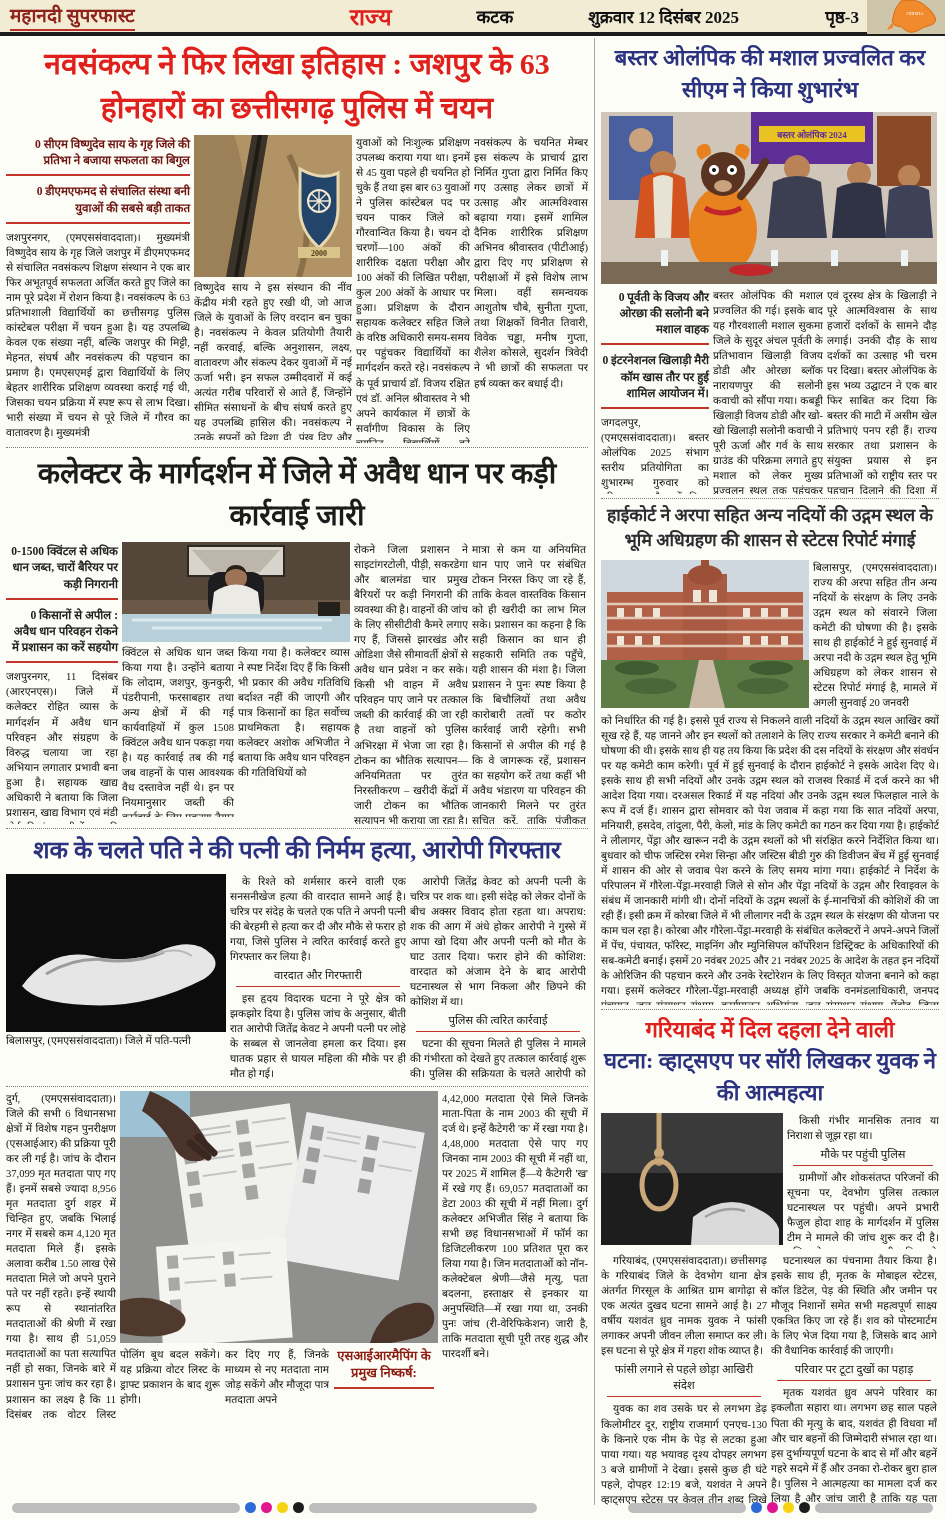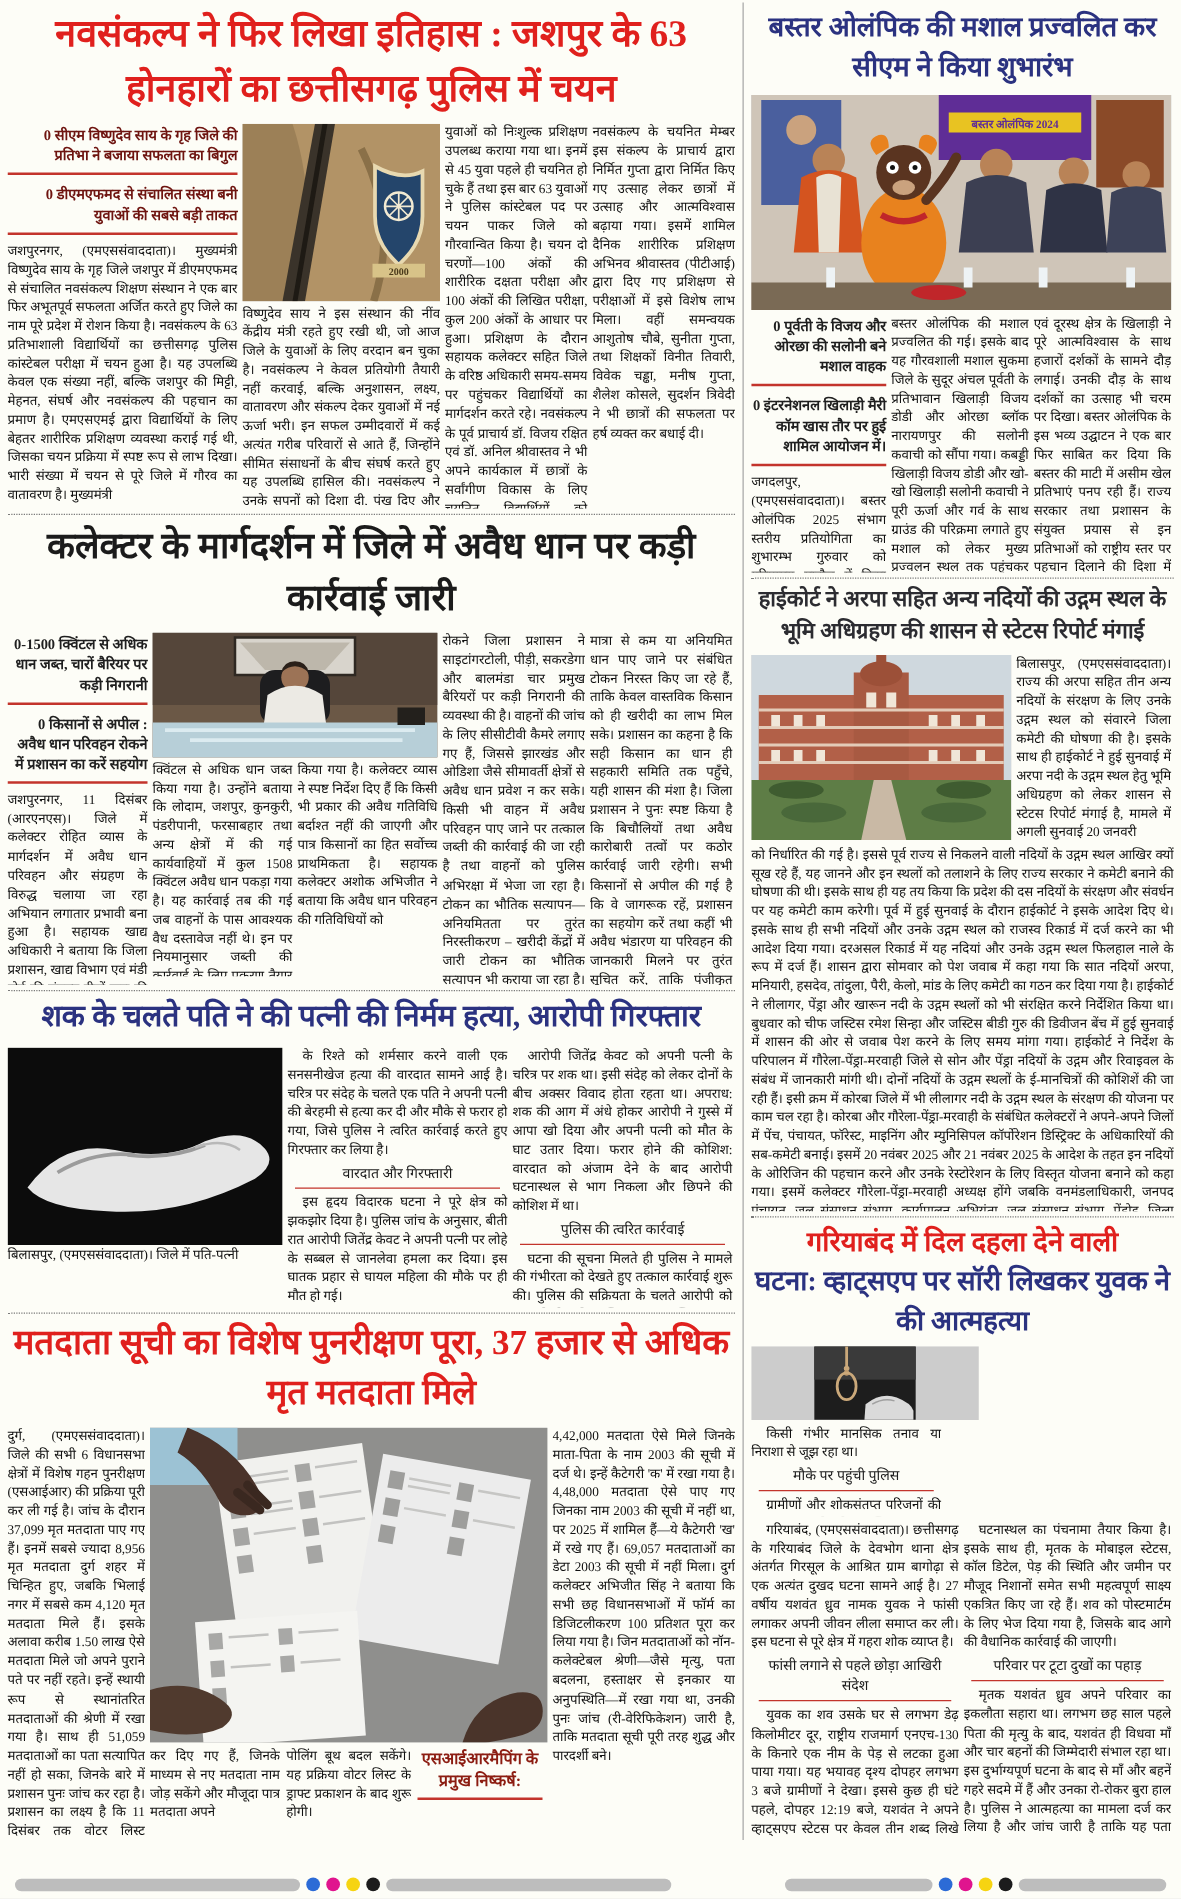--- a/index.html
+++ b/index.html
@@ -44,20 +44,34 @@
             padding:0 12px;box-sizing:border-box;}
   .reggroup{display:flex;align-items:center;gap:5px;}
   .regbar{height:10px;background:#bdbdbd;border-radius:6px;}
   .dot{width:11px;height:11px;border-radius:50%;}
 </style>
 </head>
 <body>
 
 <div class="page">
 
+  <header class="masthead">
+    <span class="m-paper">महानदी सुपरफास्ट</span>
+    <span class="m-section">राज्य</span>
+    <span class="m-city">कटक</span>
+    <span class="m-date">शुक्रवार 12 दिसंबर 2025</span>
+    <span class="m-page">पृष्ठ-3</span>
+    <span class="m-map">
+      <svg width="70" height="34" viewBox="0 0 70 34">
+        <path d="M30,2 q14,-3 22,3 q9,6 12,13 q2,6 -4,8 q-8,2 -14,6 q-7,3 -12,-1 q-3,-4 -8,-4 q-6,-1 -4,-8 q1,-6 3,-10 z" fill="#f08a2d" stroke="#d96b12" stroke-width="1"></path>
+        <path d="M22,24 q-4,2 -6,7 l6,-2 z" fill="#f08a2d"></path>
+        <text x="44" y="16" font-size="4.5" fill="#fff" text-anchor="middle">ODISHA</text>
+      </svg>
+    </span>
+  </header>
 
   <div class="page-body">
 
     <div class="col-left">
 
       <section>
         <div class="headline h-red" style="font-size:30px;">नवसंकल्प ने फिर लिखा इतिहास : जशपुर के 63 होनहारों का छत्तीसगढ़ पुलिस में चयन</div>
         <div class="cols" style="height:308px;">
           <div style="width:184px;">
             <div class="bullet">0 सीएम विष्णुदेव साय के गृह जिले की प्रतिभा ने बजाया सफलता का बिगुल</div>
@@ -141,21 +155,20 @@
             <p>आरोपी जितेंद्र केवट को अपनी पत्नी के चरित्र पर शक था। इसी संदेह को लेकर दोनों के बीच अक्सर विवाद होता रहता था। अपराध: शक की आग में अंधे होकर आरोपी ने गुस्से में आपा खो दिया और अपनी पत्नी को मौत के घाट उतार दिया। फरार होने की कोशिश: वारदात को अंजाम देने के बाद आरोपी घटनास्थल से भाग निकला और छिपने की कोशिश में था।</p>
             <div class="inset-sub">पुलिस की त्वरित कार्रवाई</div>
             <p>घटना की सूचना मिलते ही पुलिस ने मामले की गंभीरता को देखते हुए तत्काल कार्रवाई शुरू की। पुलिस की सक्रियता के चलते आरोपी को 24 घंटे के भीतर गिरफ्तार कर लिया गया। फिलहाल आरोपी जितेंद्र केवट को पुलिस अभिरक्षा में रखा गया है और उससे घटना के संबंध में आगे की पूछताछ की जा रही है।</p>
           </div>
         </div>
       </section>
 
       <div class="hdiv"></div>
 
       <section>
-        <div class="headline h-red" style="font-size:28px;">मतदाता सूची का विशेष पुनरीक्षण पूरा, 37 हजार से अधिक मृत मतदाता मिले</div>
         <div class="cols" style="height:330px;">
           <div class="bt" style="width:110px;">दुर्ग, (एमएससंवाददाता)। जिले की सभी 6 विधानसभा क्षेत्रों में विशेष गहन पुनरीक्षण (एसआईआर) की प्रक्रिया पूरी कर ली गई है। जांच के दौरान 37,099 मृत मतदाता पाए गए हैं। इनमें सबसे ज्यादा 8,956 मृत मतदाता दुर्ग शहर में चिन्हित हुए, जबकि भिलाई नगर में सबसे कम 4,120 मृत मतदाता मिले हैं। इसके अलावा करीब 1.50 लाख ऐसे मतदाता मिले जो अपने पुराने पते पर नहीं रहते। इन्हें स्थायी रूप से स्थानांतरित मतदाताओं की श्रेणी में रखा गया है। साथ ही 51,059 मतदाताओं का पता सत्यापित नहीं हो सका, जिनके बारे में प्रशासन पुनः जांच कर रहा है। प्रशासन का लक्ष्य है कि 11 दिसंबर तक वोटर लिस्ट अपडेट करने का पूरा काम तय मानकों के अनुसार पूरा कर लिया जाए। इसके लिए जिले के 1397 बीएलओ को फॉर्म-6 वितरित</div>
           <div style="width:318px;">
             <svg class="photo" width="318" height="252" viewBox="0 0 318 252">
               <rect width="318" height="252" fill="#8f8f8d"></rect>
               <g transform="rotate(-8 120 90)">
                 <rect x="60" y="20" width="120" height="150" fill="#f1f1ee"></rect>
                 <g fill="#a5a5a3">
                   <rect x="68" y="30" width="12" height="14"></rect>
                     <rect x="68" y="52" width="12" height="14"></rect>
@@ -191,22 +204,22 @@
                 </g>
                 <path d="M66,164 h32 M66,188 h32 M122,164 h32 M122,188 h32" stroke="#c2c2c0" stroke-width="2"></path>
               </g>
               <rect x="0" y="0" width="70" height="46" fill="#9cc2d4"></rect>
               <path d="M30,0 q40,16 58,52 q6,14 -8,18 q-16,2 -24,-10 q-14,-28 -34,-40 z" fill="#4a332a"></path>
               <path d="M70,52 l18,14 M78,46 l16,16" stroke="#3a2820" stroke-width="7" stroke-linecap="round"></path>
               <path d="M0,210 q34,-10 60,10 q12,10 -2,20 q-22,10 -58,2 z" fill="#503a2e"></path>
               <path d="M250,252 q10,-34 44,-40 q18,-2 20,12 q2,16 -16,22 q-24,6 -30,6 z" fill="#4a342a"></path>
             </svg>
             <div style="display:flex;gap:5px;margin-top:4px;height:64px;overflow:hidden;">
+              <div class="bt" style="width:100px;">पोलिंग बूथ बदल सकेंगे। यह प्रक्रिया वोटर लिस्ट के ड्राफ्ट प्रकाशन के बाद शुरू होगी।</div>
               <div class="bt" style="width:104px;">कर दिए गए हैं, जिनके माध्यम से नए मतदाता नाम जोड़ सकेंगे और मौजूदा पात्र मतदाता अपने</div>
-              <div class="bt" style="width:100px;">पोलिंग बूथ बदल सकेंगे। यह प्रक्रिया वोटर लिस्ट के ड्राफ्ट प्रकाशन के बाद शुरू होगी।</div>
               <div class="sir-label" style="width:100px;">एसआईआरमैपिंग के प्रमुख निष्कर्ष:</div>
             </div>
           </div>
           <div class="bt" style="width:146px;">4,42,000 मतदाता ऐसे मिले जिनके माता-पिता के नाम 2003 की सूची में दर्ज थे। इन्हें कैटेगरी 'क' में रखा गया है। 4,48,000 मतदाता ऐसे पाए गए जिनका नाम 2003 की सूची में नहीं था, पर 2025 में शामिल हैं—ये कैटेगरी 'ख' में रखे गए हैं। 69,057 मतदाताओं का डेटा 2003 की सूची में नहीं मिला। दुर्ग कलेक्टर अभिजीत सिंह ने बताया कि सभी छह विधानसभाओं में फॉर्म का डिजिटलीकरण 100 प्रतिशत पूरा कर लिया गया है। जिन मतदाताओं को नॉन-कलेक्टेबल श्रेणी—जैसे मृत्यु, पता बदलना, हस्ताक्षर से इनकार या अनुपस्थिति—में रखा गया था, उनकी पुनः जांच (री-वेरिफिकेशन) जारी है, ताकि मतदाता सूची पूरी तरह शुद्ध और पारदर्शी बने।</div>
         </div>
       </section>
     </div>
 
     <div class="v-divider"></div>
 
@@ -299,21 +312,21 @@
         <div class="bt" style="height:292px;margin-top:3px;">को निर्धारित की गई है। इससे पूर्व राज्य से निकलने वाली नदियों के उद्गम स्थल आखिर क्यों सूख रहे हैं, यह जानने और इन स्थलों को तलाशने के लिए राज्य सरकार ने कमेटी बनाने की घोषणा की थी। इसके साथ ही यह तय किया कि प्रदेश की दस नदियों के संरक्षण और संवर्धन पर यह कमेटी काम करेगी। पूर्व में हुई सुनवाई के दौरान हाईकोर्ट ने इसके आदेश दिए थे। इसके साथ ही सभी नदियों और उनके उद्गम स्थल को राजस्व रिकार्ड में दर्ज करने का भी आदेश दिया गया। दरअसल रिकार्ड में यह नदियां और उनके उद्गम स्थल फिलहाल नाले के रूप में दर्ज हैं। शासन द्वारा सोमवार को पेश जवाब में कहा गया कि सात नदियों अरपा, मनियारी, हसदेव, तांदुला, पैरी, केलो, मांड के लिए कमेटी का गठन कर दिया गया है। हाईकोर्ट ने लीलागर, पेंड्रा और खारून नदी के उद्गम स्थलों को भी संरक्षित करने निर्देशित किया था। बुधवार को चीफ जस्टिस रमेश सिन्हा और जस्टिस बीडी गुरु की डिवीजन बेंच में हुई सुनवाई में शासन की ओर से जवाब पेश करने के लिए समय मांगा गया। हाईकोर्ट ने निर्देश के परिपालन में गौरेला-पेंड्रा-मरवाही जिले से सोन और पेंड्रा नदियों के उद्गम और रिवाइवल के संबंध में जानकारी मांगी थी। दोनों नदियों के उद्गम स्थलों के ई-मानचित्रों की कोशिशें की जा रही हैं। इसी क्रम में कोरबा जिले में भी लीलागर नदी के उद्गम स्थल के संरक्षण की योजना पर काम चल रहा है। कोरबा और गौरेला-पेंड्रा-मरवाही के संबंधित कलेक्टरों ने अपने-अपने जिलों में पेंच, पंचायत, फॉरेस्ट, माइनिंग और म्युनिसिपल कॉर्पोरेशन डिस्ट्रिक्ट के अधिकारियों की सब-कमेटी बनाई। इसमें 20 नवंबर 2025 और 21 नवंबर 2025 के आदेश के तहत इन नदियों के ओरिजिन की पहचान करने और उनके रेस्टोरेशन के लिए विस्तृत योजना बनाने को कहा गया। इसमें कलेक्टर गौरेला-पेंड्रा-मरवाही अध्यक्ष होंगे जबकि वनमंडलाधिकारी, जनपद पंचायत, जल संसाधन संभाग, कार्यपालन अभियंता, जल संसाधन संभाग, पेंड्रोड, जिला खनिज अधिकारी, अनुविभागीय अधिकारी (रा.), पेंड्रोड, अनुविभागीय अधिकारी (रा.), मरवाही, सीएमओ नगर पालिका परिषद, पेंड्रा, सीएमओ नगर पंचायत, मरवाही के सदस्य के रूप में शामिल हैं।</div>
       </section>
 
       <div class="hdiv"></div>
 
       <section>
         <div class="headline" style="font-size:22px;margin-bottom:4px;">
           <div class="h-red">गरियाबंद में दिल दहला देने वाली</div>
           <div class="h-blue">घटना: व्हाट्सएप पर सॉरी लिखकर युवक ने की आत्महत्या</div>
         </div>
-        <div class="cols" style="height:136px;flex-direction:column;">
+        <div class="cols" style="height:136px;">
           <svg class="photo" width="182" height="132" viewBox="0 0 182 132">
             <rect width="182" height="132" fill="#1d1d1d"></rect>
             <rect width="182" height="60" fill="#3a3a3a"></rect>
             <path d="M58,0 v36" stroke="#caa87a" stroke-width="5"></path>
             <circle cx="58" cy="40" r="5" fill="#caa87a"></circle>
             <circle cx="58" cy="48" r="5" fill="#b89468"></circle>
             <ellipse cx="58" cy="72" rx="17" ry="24" fill="none" stroke="#caa87a" stroke-width="5"></ellipse>
             <path d="M92,104 q28,-22 56,-12 q26,10 30,24 v16 h-88 z" fill="#dadada"></path>
             <path d="M104,104 q20,-12 40,-6" stroke="#a0a0a0" stroke-width="2.5" fill="none"></path>
           </svg>

